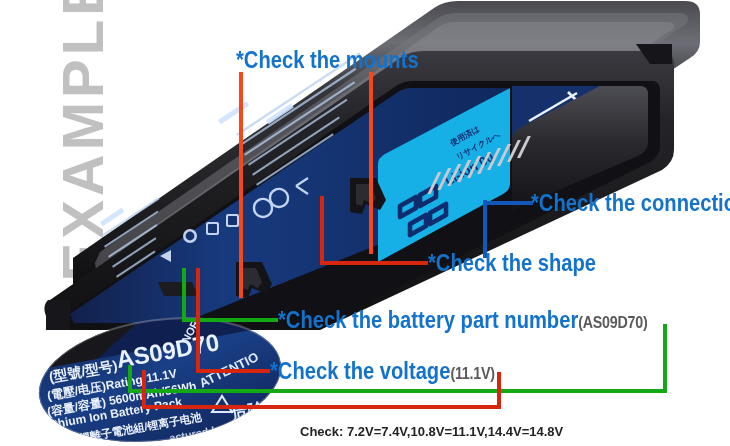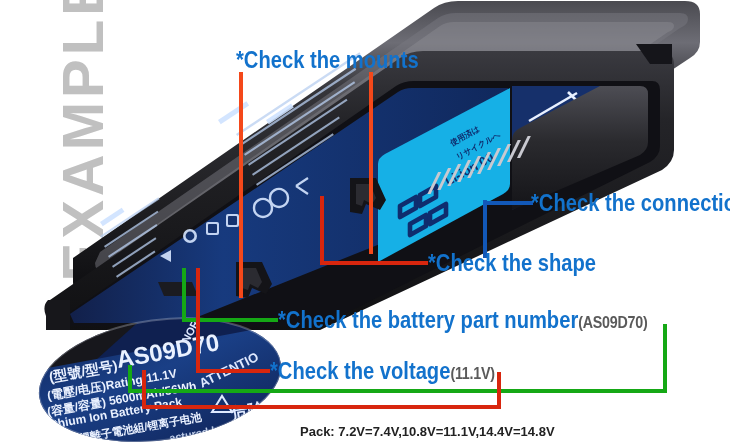--- a/index.html
+++ b/index.html
@@ -274,15 +274,15 @@
   </div>
 
   <div class="ann" style="left:278px;top:306px;">
     <span>*</span><span>Check the battery part number</span><span class="sub">(AS09D70)</span>
   </div>
 
   <div class="ann" style="left:270px;top:357px;">
     <span>*</span><span>Check the voltage</span><span class="sub">(11.1V)</span>
   </div>
 
-  <div class="tips" style="left:300px;top:424px;">Pack: 7.2V=7.4V,10.8V=11.1V,14.4V=14.8V</div>
+  <div class="tips" style="left:300px;top:424px;">Check: 7.2V=7.4V,10.8V=11.1V,14.4V=14.8V</div>
 
 </div>
 
 </body></html>

